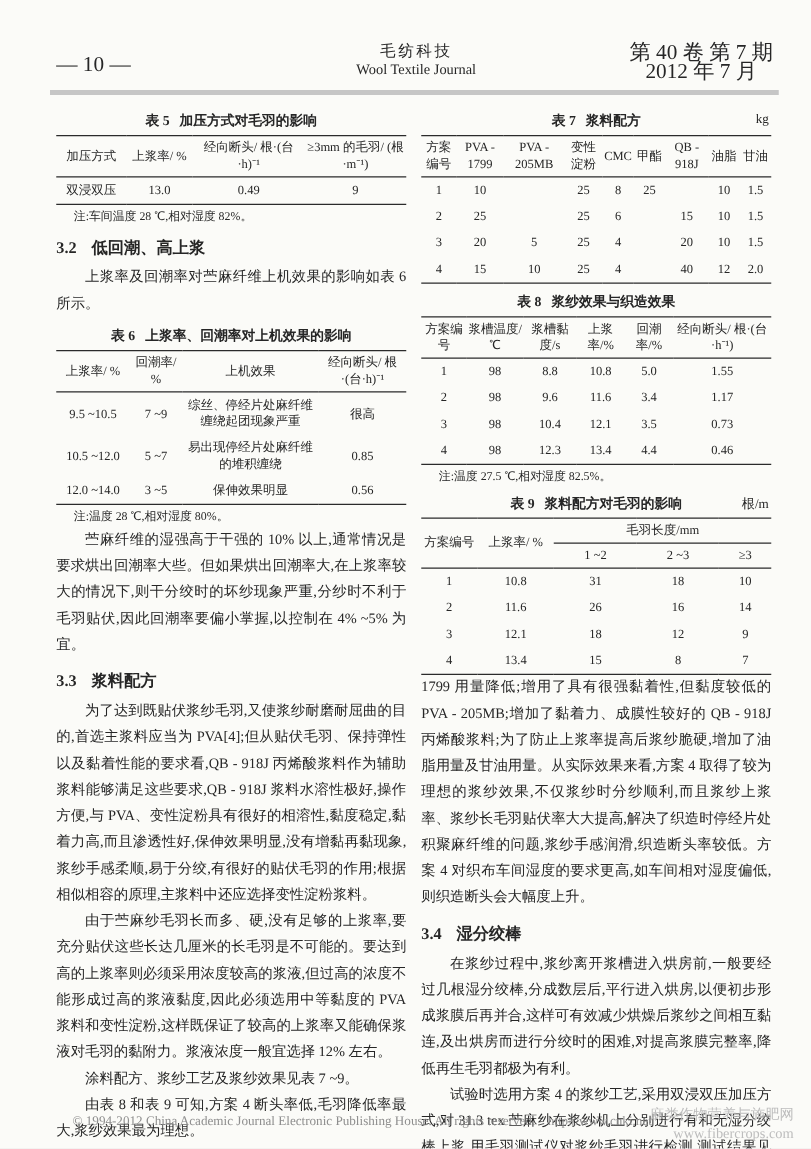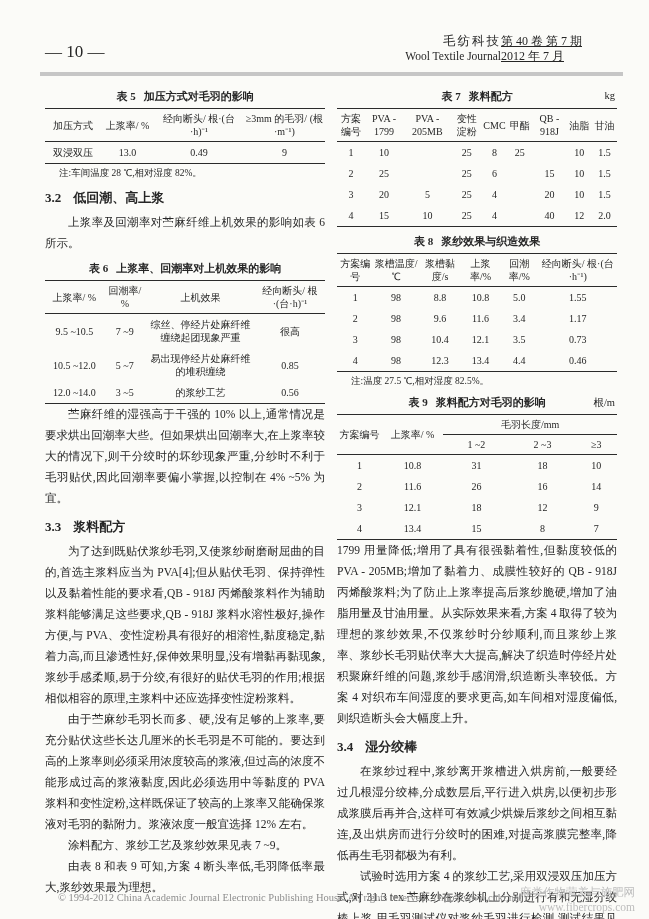--- a/index.html
+++ b/index.html
@@ -1,24 +1,24 @@
 <!DOCTYPE html>
 <html><head>
 <meta charset="utf-8">
 <style>
   html,body{margin:0;padding:0;background:#e8e8e6;}
   .page{width:649px;height:919px;position:relative;background:#fbfbf8;
         font-family:"Liberation Serif",serif;color:#262626;overflow:hidden;margin:0 auto;}
   
   .pg-header{position:absolute;top:34px;left:45px;right:28px;display:flex;align-items:flex-end;}
   .head-left{width:120px;font-size:17px;padding-bottom:2px;}
-  .head-center{flex:1;text-align:right;line-height:15px;}
+  .head-center{flex:1;text-align:center;line-height:15px;}
   .head-center .cn{font-size:12.5px;letter-spacing:2px;}
   .head-center .en{font-size:11.5px;}
-  .head-right{width:120px;text-align:left;line-height:15px;font-size:12px;text-decoration:underline;}
+  .head-right{width:120px;text-align:center;line-height:15px;font-size:17px;}
   .header-divider{position:absolute;top:72px;left:40px;right:26px;height:4px;background:#c6c6c6;}
   
   .columns{position:absolute;top:82px;left:45px;width:572px;display:flex;gap:12px;}
   .col{width:280px;}
   
   .tbl-caption{position:relative;text-align:center;font-weight:bold;font-size:11px;margin:7px 0 4px;}
   .tbl-caption .cap-no{margin-right:8px;}
   .tbl-unit{position:absolute;right:2px;top:1px;font-weight:normal;font-size:10.5px;}
   table{width:100%;border-collapse:collapse;border-top:1.5px solid #2b2b2b;
         border-bottom:1.5px solid #2b2b2b;font-size:10px;line-height:1.3;}
@@ -115,25 +115,26 @@
             </tr>
             <tr>
               <td>10.5 ~12.0</td>
               <td>5 ~7</td>
               <td>易出现停经片处麻纤维的堆积缠绕</td>
               <td>0.85</td>
             </tr>
             <tr>
               <td>12.0 ~14.0</td>
               <td>3 ~5</td>
-              <td>的浆纱工艺</td>
+              <td>保伸效果明显</td>
               <td>0.56</td>
             </tr>
           </tbody>
       </table>
+      <div class="tbl-note">注:温度 28 ℃,相对湿度 80%。</div>
 
       <p class="body">苎麻纤维的湿强高于干强的 10% 以上,通常情况是要求烘出回潮率大些。但如果烘出回潮率大,在上浆率较大的情况下,则干分绞时的坏纱现象严重,分纱时不利于毛羽贴伏,因此回潮率要偏小掌握,以控制在 4% ~5% 为宜。</p>
 
       <div class="sec-heading">
         <span class="sec-no">3.3</span><span>浆料配方</span>
       </div>
       <p class="body">为了达到既贴伏浆纱毛羽,又使浆纱耐磨耐屈曲的目的,首选主浆料应当为 PVA[4];但从贴伏毛羽、保持弹性以及黏着性能的要求看,QB - 918J 丙烯酸浆料作为辅助浆料能够满足这些要求,QB - 918J 浆料水溶性极好,操作方便,与 PVA、变性淀粉具有很好的相溶性,黏度稳定,黏着力高,而且渗透性好,保伸效果明显,没有增黏再黏现象,浆纱手感柔顺,易于分绞,有很好的贴伏毛羽的作用;根据相似相容的原理,主浆料中还应选择变性淀粉浆料。</p>
       <p class="body">由于苎麻纱毛羽长而多、硬,没有足够的上浆率,要充分贴伏这些长达几厘米的长毛羽是不可能的。要达到高的上浆率则必须采用浓度较高的浆液,但过高的浓度不能形成过高的浆液黏度,因此必须选用中等黏度的 PVA 浆料和变性淀粉,这样既保证了较高的上浆率又能确保浆液对毛羽的黏附力。浆液浓度一般宜选择 12% 左右。</p>
       <p class="body">涂料配方、浆纱工艺及浆纱效果见表 7 ~9。</p>
       <p class="body">由表 8 和表 9 可知,方案 4 断头率低,毛羽降低率最大,浆纱效果最为理想。</p>

